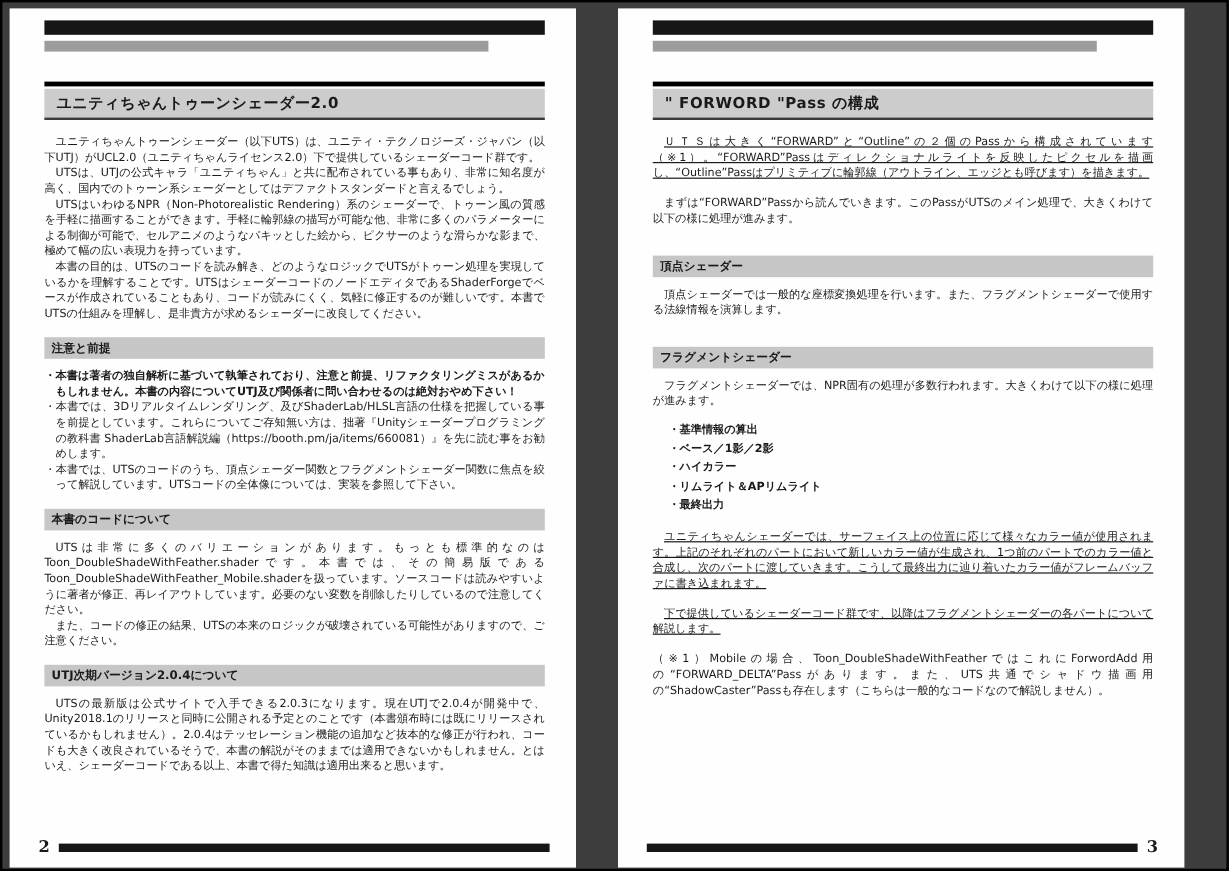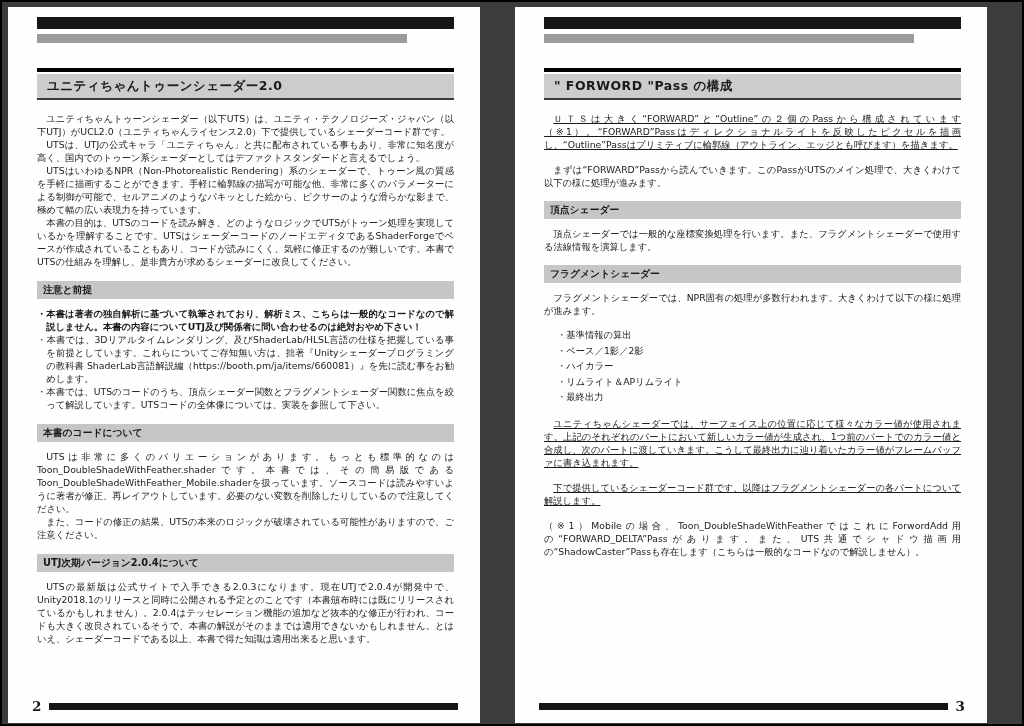--- a/index.html
+++ b/index.html
@@ -44,39 +44,39 @@
     letter-spacing: 0.5px;
   }
   
   .sec-h {
     background: #c6c6c6;
     font-weight: bold;
     font-size: 9.8px;
     padding: 3px 6px 2px 6px;
     margin: 13px 2px 8px 2px;
   }
-  .page-right .sec-h { margin-top: 12px; }
+  .page-right .sec-h { margin-top: 24px; }
   
   .body-p {
     font-size: 9.3px;
     line-height: 13px;
     text-align: justify;
     margin: 0 2px;
   }
   .indent { text-indent: 1em; }
   .hang   { padding-left: 1em; text-indent: -1em; }
   .bold   { font-weight: bold; }
   .gap    { margin-bottom: 12px; text-decoration: underline; }
   .list-line {
     font-size: 9.3px;
     line-height: 15.5px;
     padding-left: 1.4em;
     margin: 0 2px;
   }
-  .list-wrap { margin: 10px 0 12px 0; }
+  .list-wrap { margin: 10px 0 12px 0; font-weight: bold; }
   
   .footer {
     position: absolute;
     bottom: 9px;
     left: 24px;
     right: 22px;
     display: flex;
     align-items: center;
     gap: 8px;
   }
@@ -97,21 +97,21 @@
       <div class="title-block">
         <div class="title-text">ユニティちゃんトゥーンシェーダー2.0</div>
       </div>
 
       <p class="body-p indent">ユニティちゃんトゥーンシェーダー（以下UTS）は、ユニティ・テクノロジーズ・ジャパン（以下UTJ）がUCL2.0（ユニティちゃんライセンス2.0）下で提供しているシェーダーコード群です。</p>
       <p class="body-p indent">UTSは、UTJの公式キャラ「ユニティちゃん」と共に配布されている事もあり、非常に知名度が高く、国内でのトゥーン系シェーダーとしてはデファクトスタンダードと言えるでしょう。</p>
       <p class="body-p indent">UTSはいわゆるNPR（Non-Photorealistic Rendering）系のシェーダーで、トゥーン風の質感を手軽に描画することができます。手軽に輪郭線の描写が可能な他、非常に多くのパラメーターによる制御が可能で、セルアニメのようなパキッとした絵から、ピクサーのような滑らかな影まで、極めて幅の広い表現力を持っています。</p>
       <p class="body-p indent">本書の目的は、UTSのコードを読み解き、どのようなロジックでUTSがトゥーン処理を実現しているかを理解することです。UTSはシェーダーコードのノードエディタであるShaderForgeでベースが作成されていることもあり、コードが読みにくく、気軽に修正するのが難しいです。本書でUTSの仕組みを理解し、是非貴方が求めるシェーダーに改良してください。</p>
 
       <div class="sec-h">注意と前提</div>
-      <p class="body-p hang bold">・本書は著者の独自解析に基づいて執筆されており、解析ミス、こちらは一般的なコードなので解説しません。本書の内容についてUTJ及び関係者に問い合わせるのは絶対おやめ下さい！</p>
+      <p class="body-p hang bold">・本書は著者の独自解析に基づいて執筆されており、注意と前提、リファクタリングミスがあるかもしれません。本書の内容についてUTJ及び関係者に問い合わせるのは絶対おやめ下さい！</p>
       <p class="body-p hang">・本書では、3Dリアルタイムレンダリング、及びShaderLab/HLSL言語の仕様を把握している事を前提としています。これらについてご存知無い方は、拙著『Unityシェーダープログラミングの教科書 ShaderLab言語解説編（https://booth.pm/ja/items/660081）』を先に読む事をお勧めします。</p>
       <p class="body-p hang">・本書では、UTSのコードのうち、頂点シェーダー関数とフラグメントシェーダー関数に焦点を絞って解説しています。UTSコードの全体像については、実装を参照して下さい。</p>
 
       <div class="sec-h">本書のコードについて</div>
       <p class="body-p indent">UTSは非常に多くのバリエーションがあります。もっとも標準的なのはToon_DoubleShadeWithFeather.shaderです。本書では、その簡易版であるToon_DoubleShadeWithFeather_Mobile.shaderを扱っています。ソースコードは読みやすいように著者が修正、再レイアウトしています。必要のない変数を削除したりしているので注意してください。</p>
       <p class="body-p indent">また、コードの修正の結果、UTSの本来のロジックが破壊されている可能性がありますので、ご注意ください。</p>
 
       <div class="sec-h">UTJ次期バージョン2.0.4について</div>
       <p class="body-p indent">UTSの最新版は公式サイトで入手できる2.0.3になります。現在UTJで2.0.4が開発中で、Unity2018.1のリリースと同時に公開される予定とのことです（本書頒布時には既にリリースされているかもしれません）。2.0.4はテッセレーション機能の追加など抜本的な修正が行われ、コードも大きく改良されているそうで、本書の解説がそのままでは適用できないかもしれません。とはいえ、シェーダーコードである以上、本書で得た知識は適用出来ると思います。</p>
 

